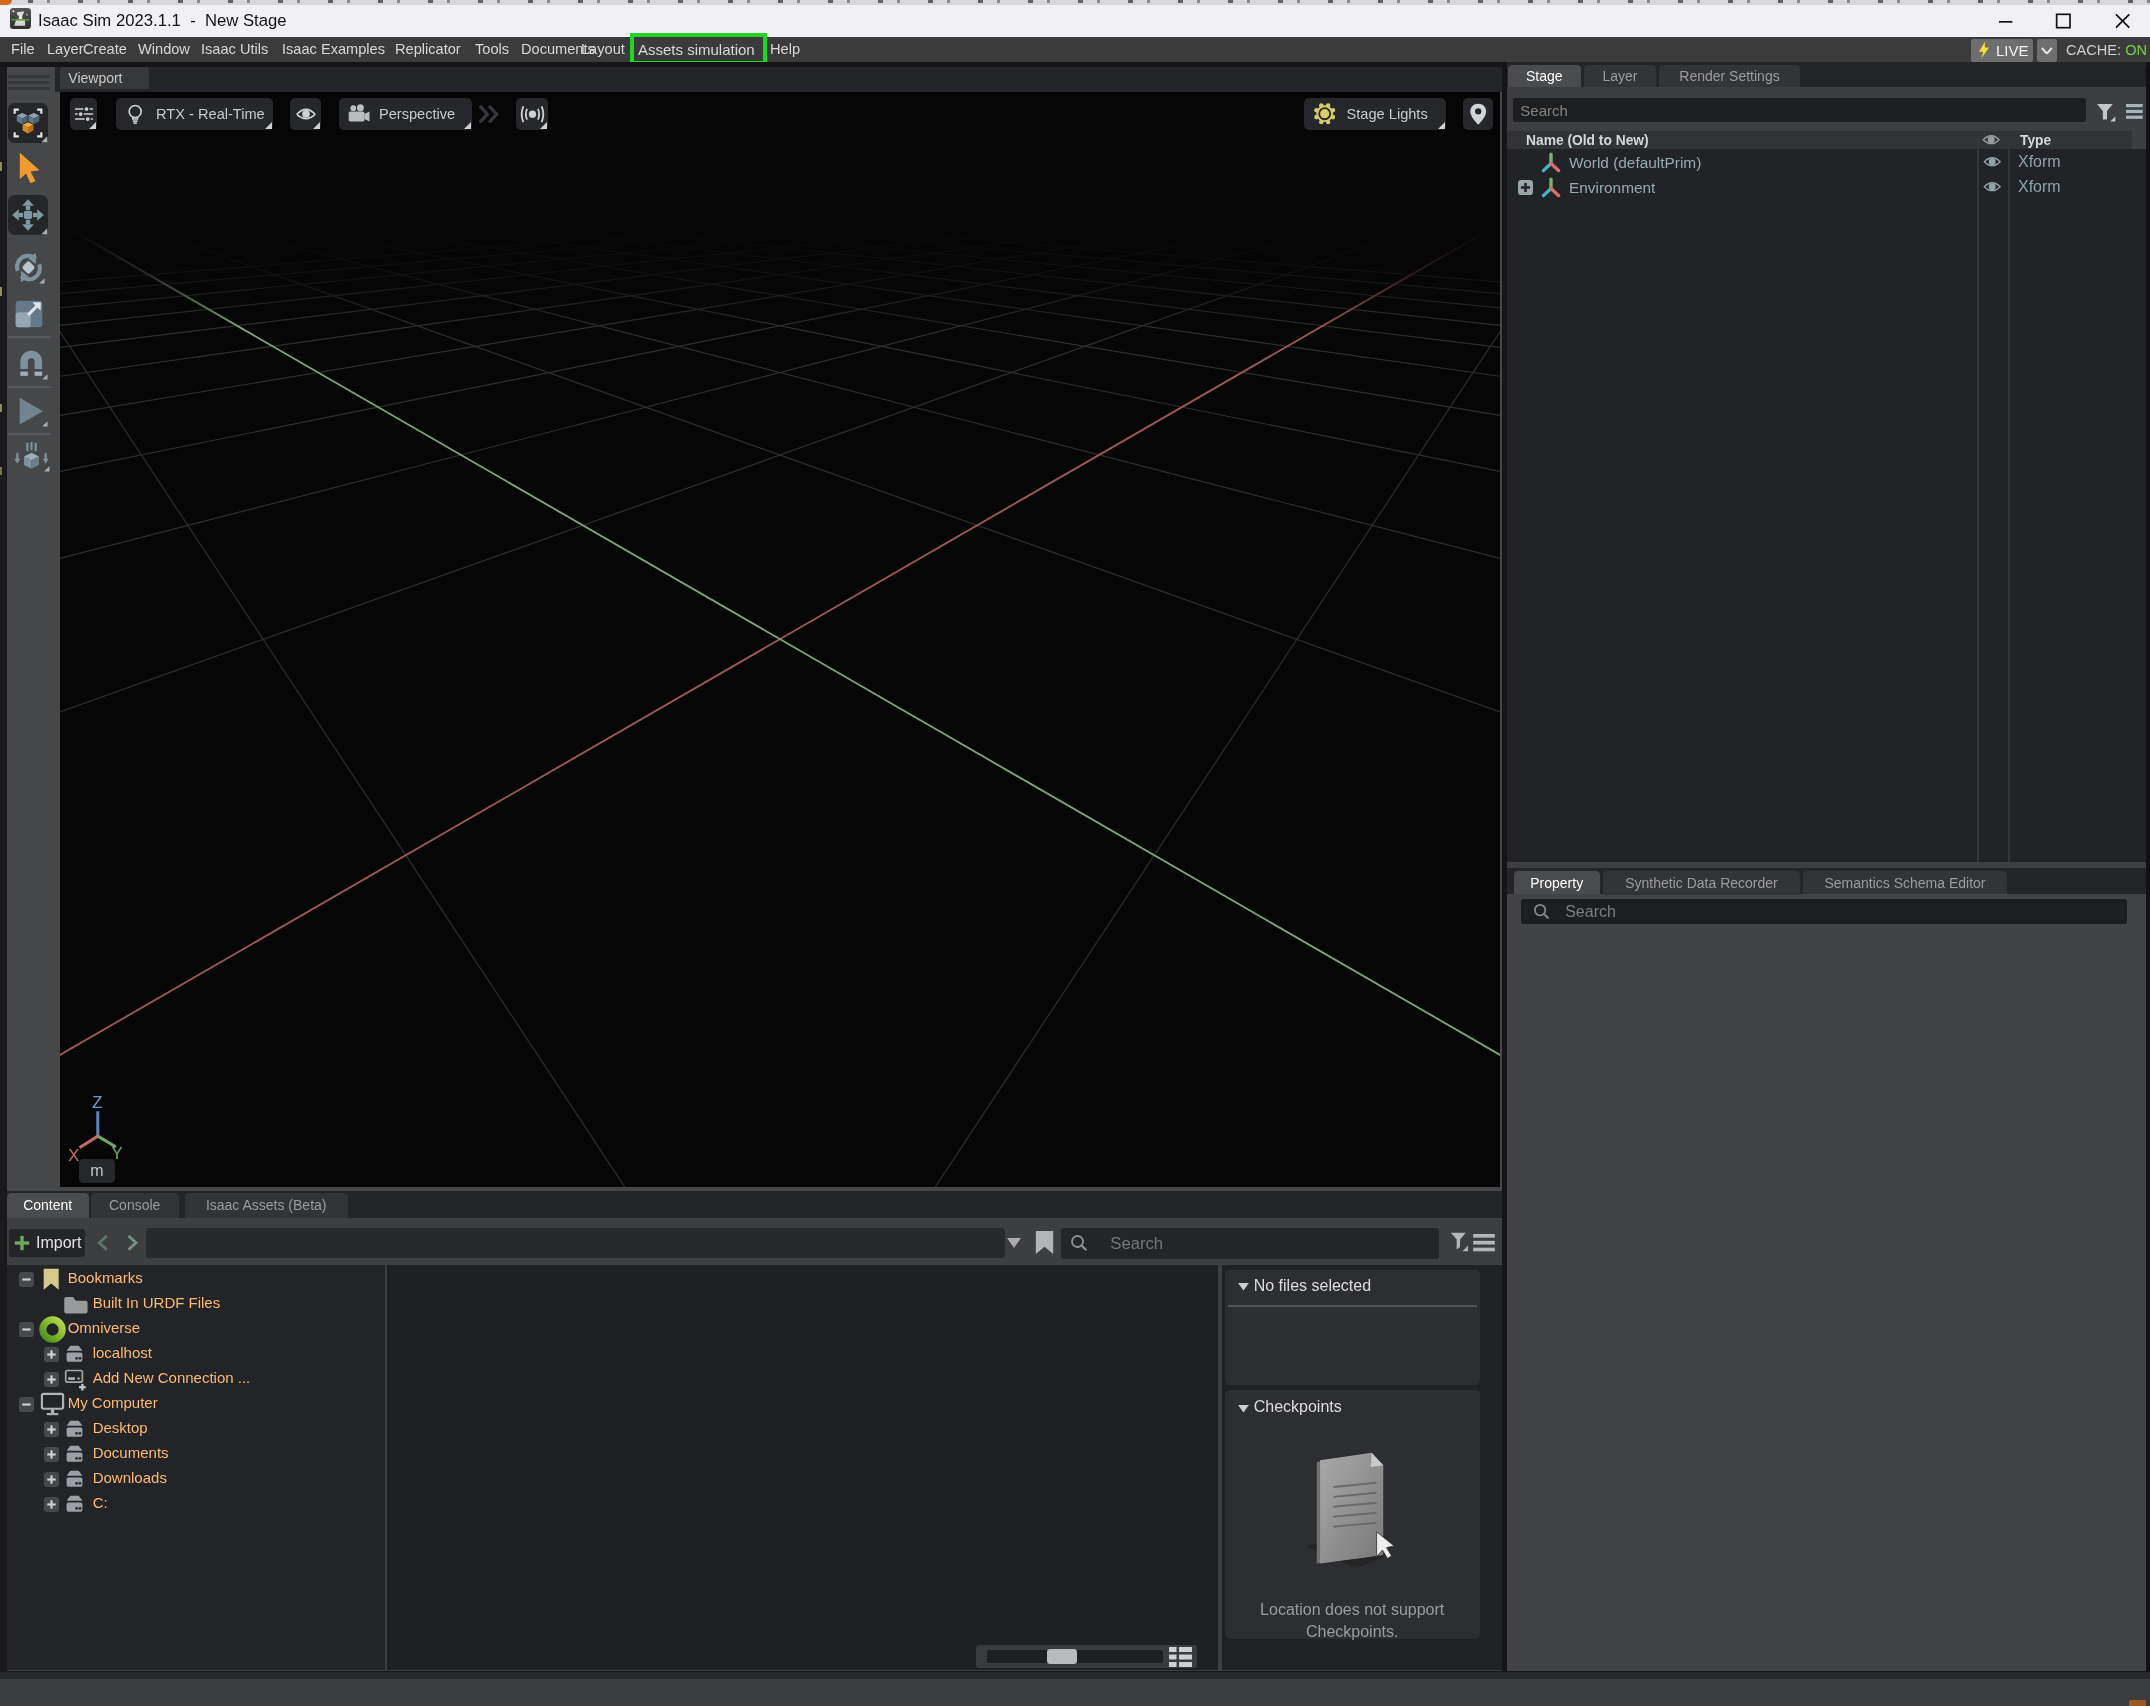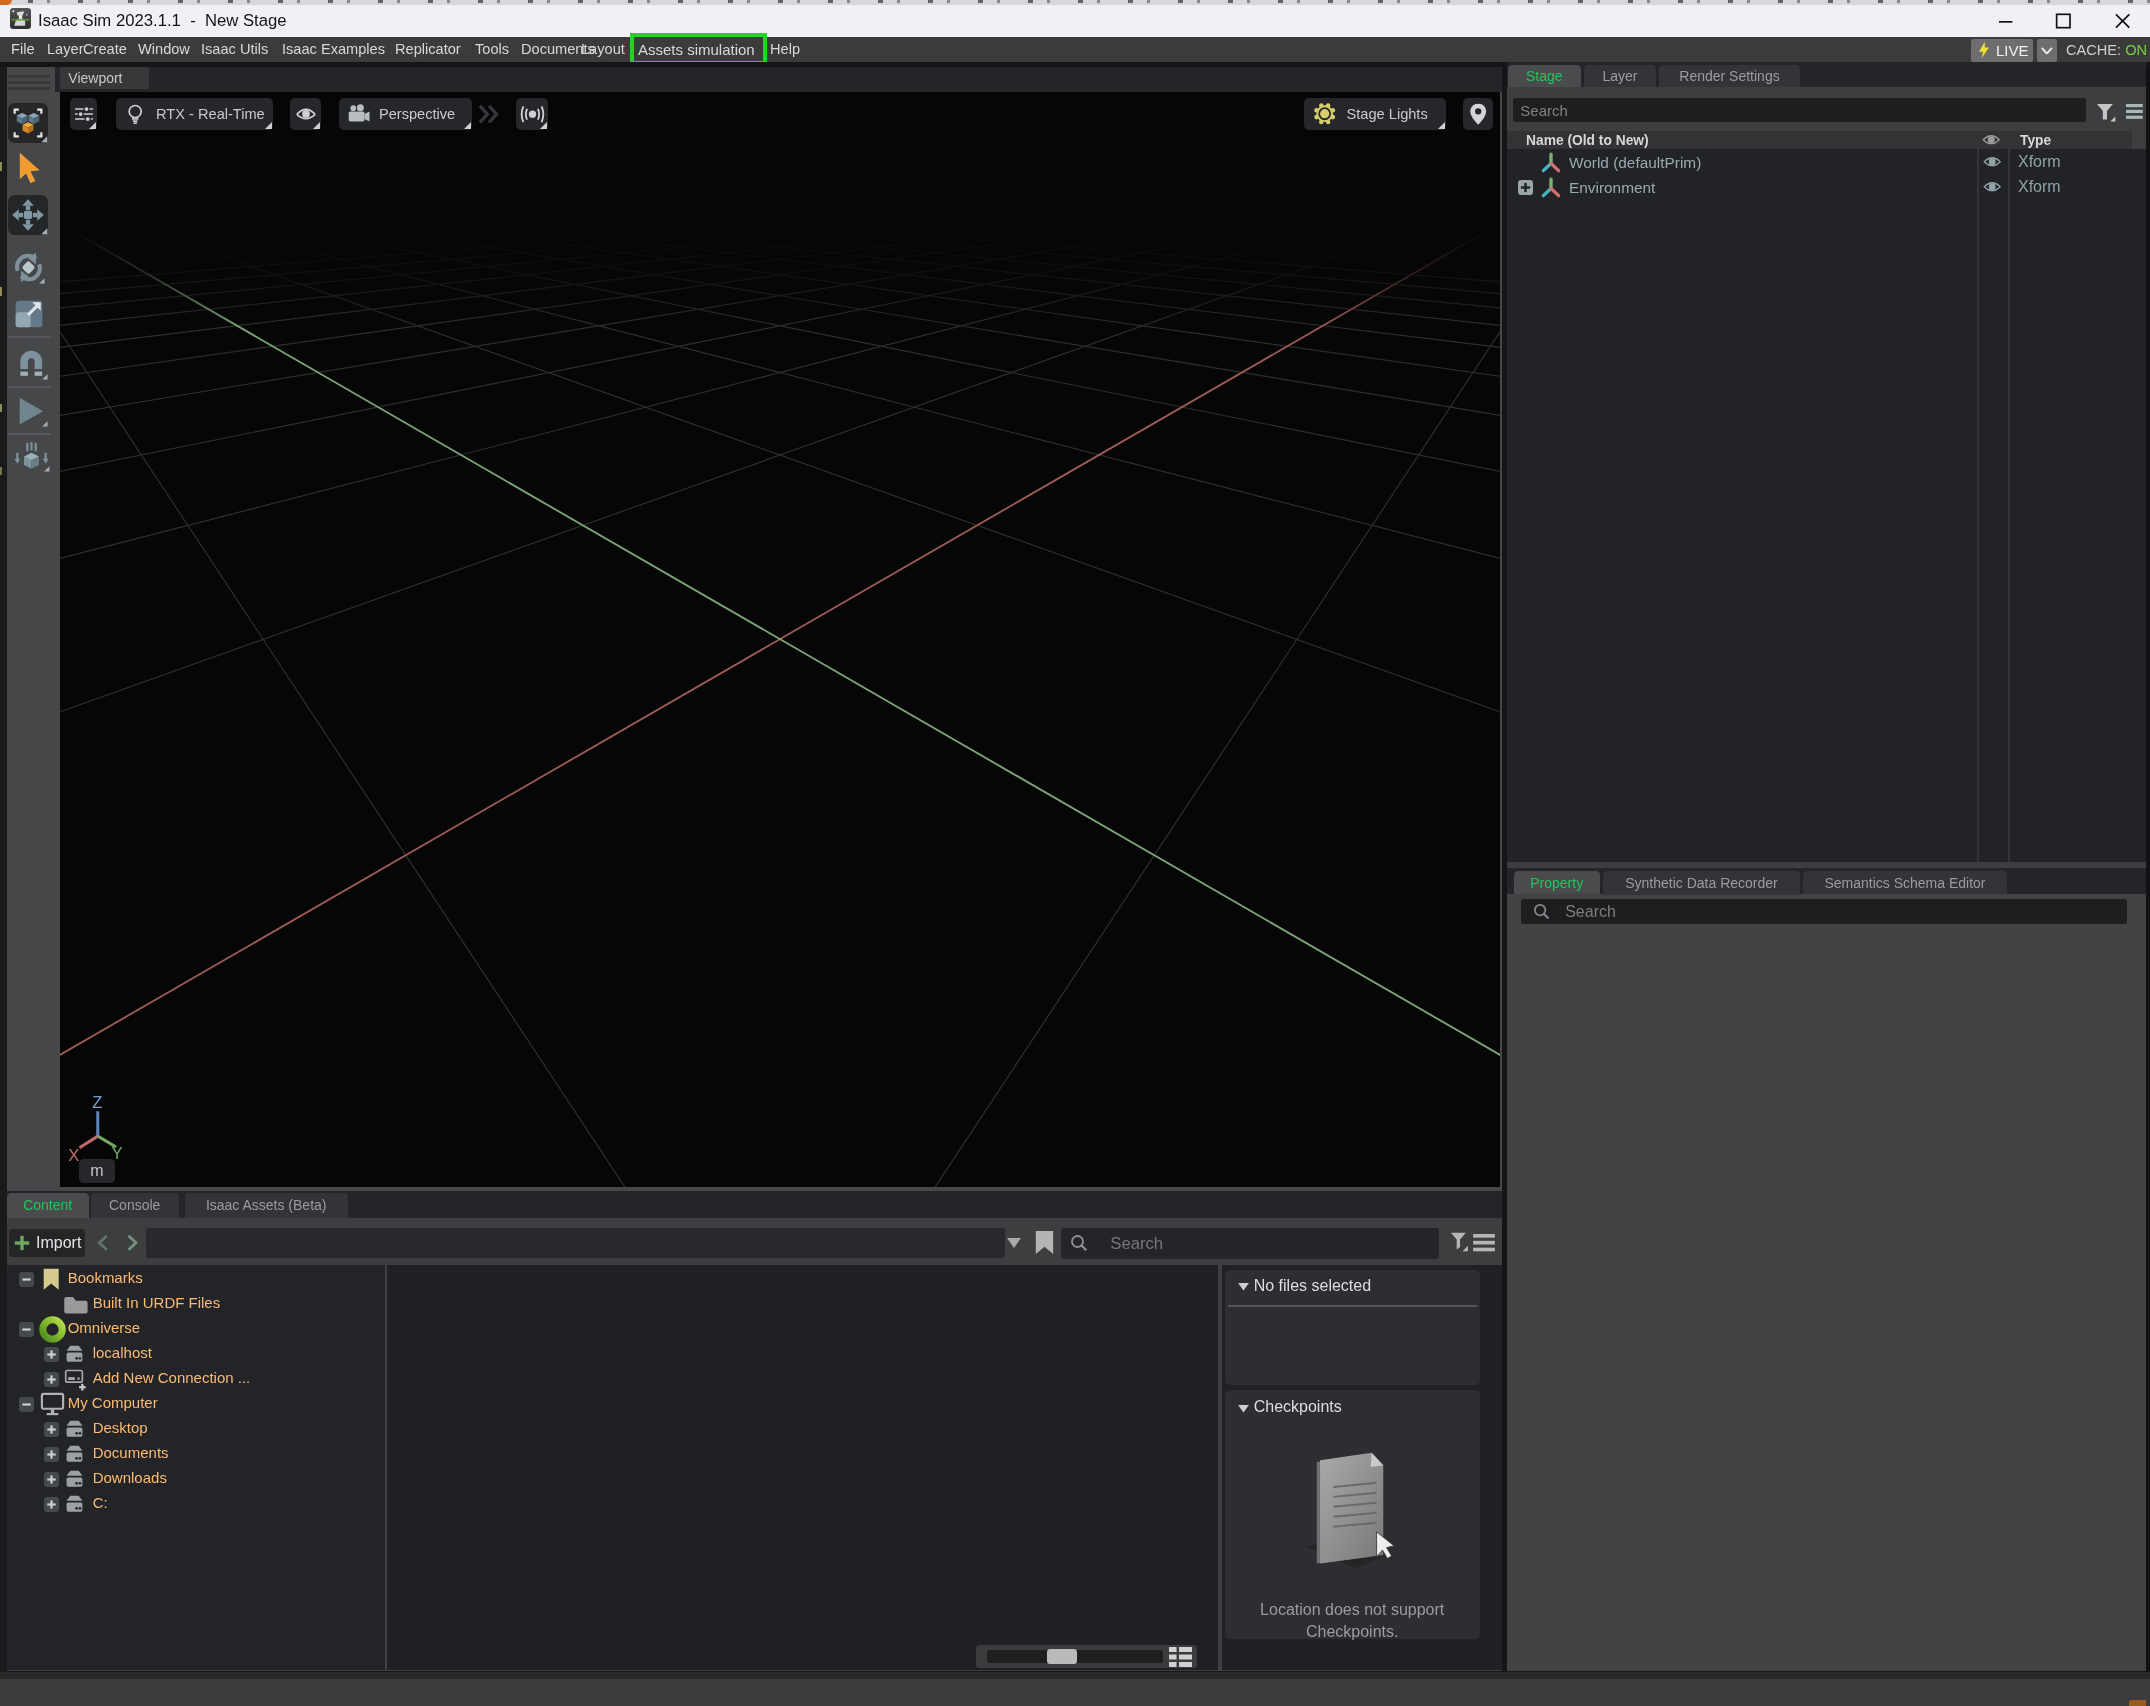--- a/index.html
+++ b/index.html
@@ -1,21 +1,21 @@
 <!DOCTYPE html>
 <html style="font-size:13.3px"><head>
 <meta charset="utf-8">
 <style>
   html,body{margin:0;padding:0;background:#101012;}
   #root{position:relative;width:2151px;height:1706px;overflow:hidden;
         font-family:"Liberation Sans",sans-serif;background:#161719;}
   .abs{position:absolute;}
   .tab{position:absolute;border-radius:4.2px 4.2px 0 0;font-size:14px;color:#9b9c9e;
        display:flex;align-items:center;justify-content:center;background:#333437;}
-  .tab.active{background:#4a4b4d;color:#22c55e;}
+  .tab.active{background:#4a4b4d;color:#ffffff;}
   .vbtn{position:absolute;background:#25272b;border-radius:5px;display:flex;
         align-items:center;color:#c9cacc;font-size:14.6px;}
   .corner:after{content:"";position:absolute;right:0.8px;bottom:0.8px;width:0;height:0;
         border-left:7.5px solid transparent;border-bottom:7.5px solid #cfd0d2;}
 </style>
 </head>
 <body>
 <div id="root">
 
   <div class="abs" style="left:0;top:0;width:2151px;height:5px;background:#d7d7db;"></div>

